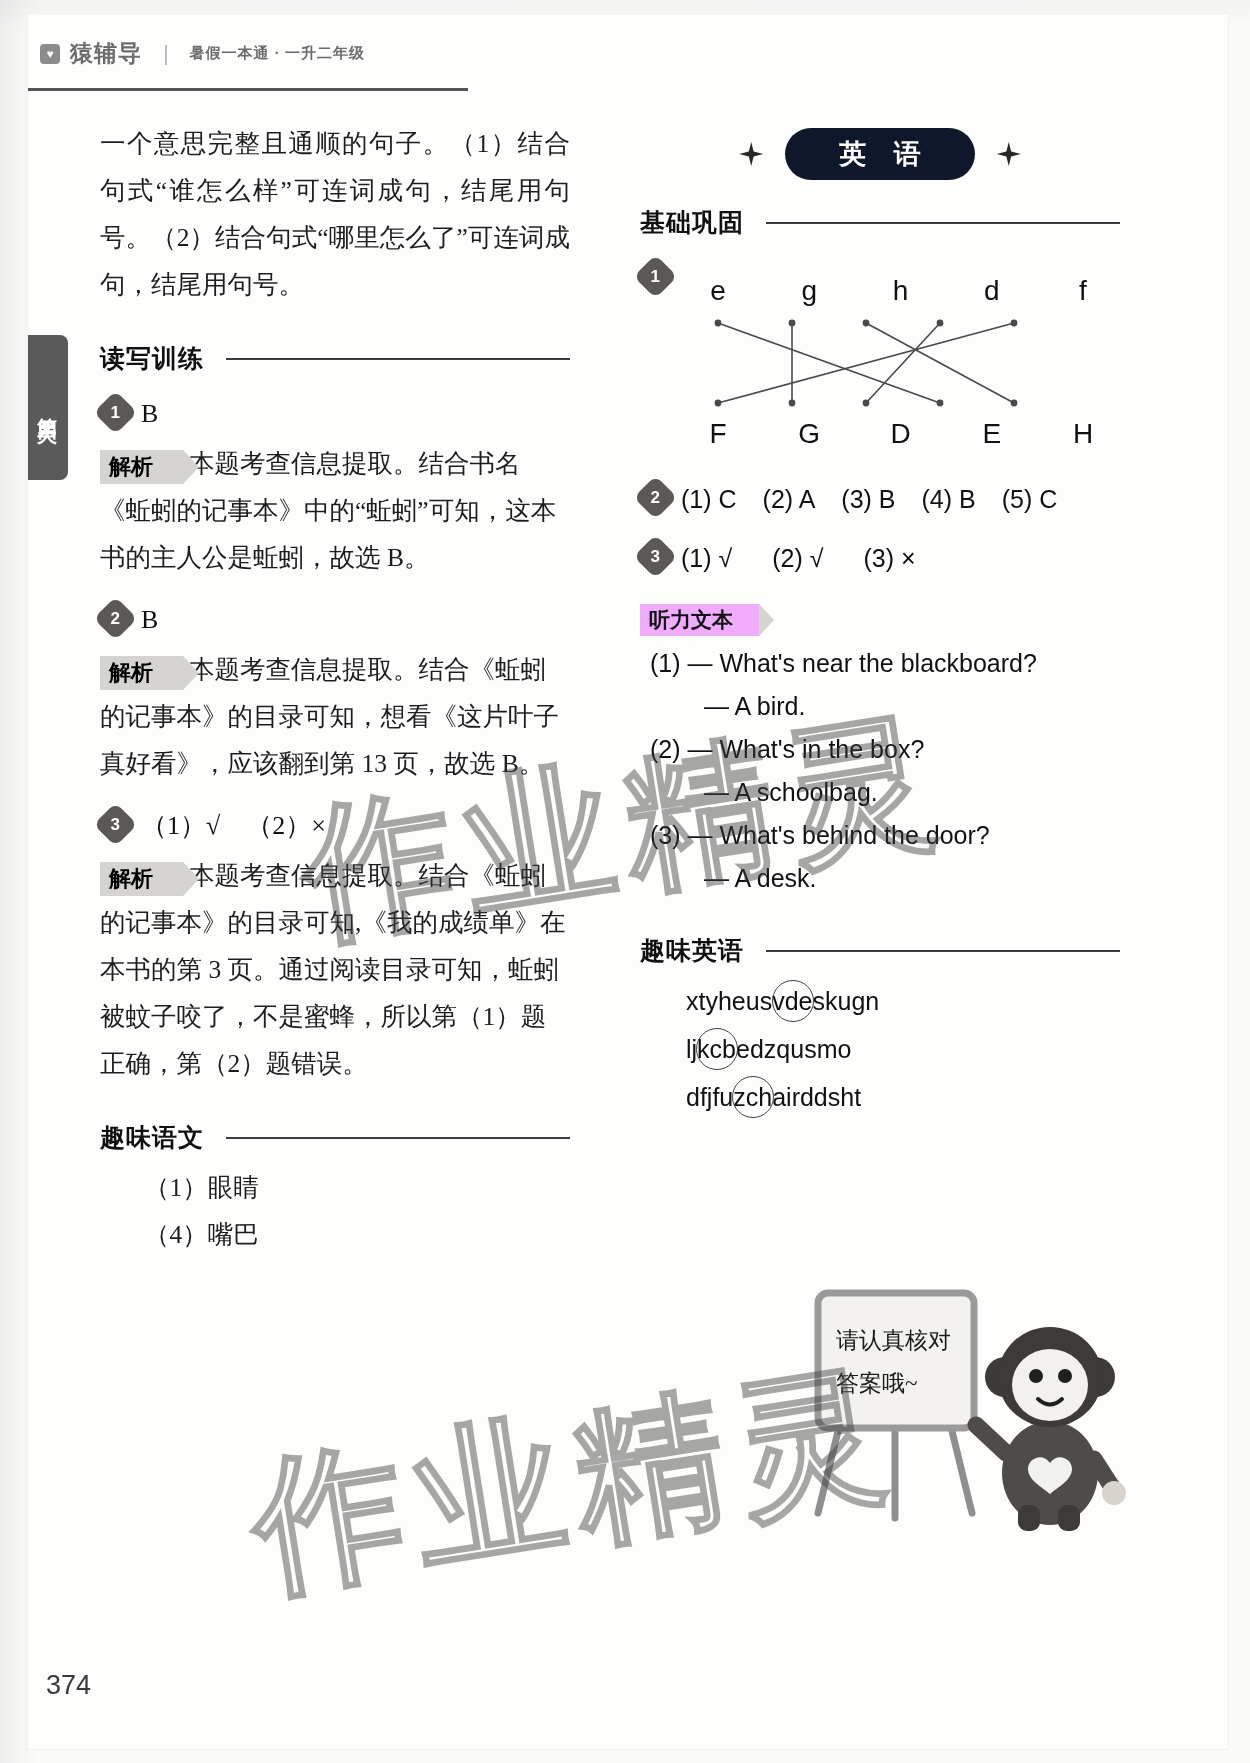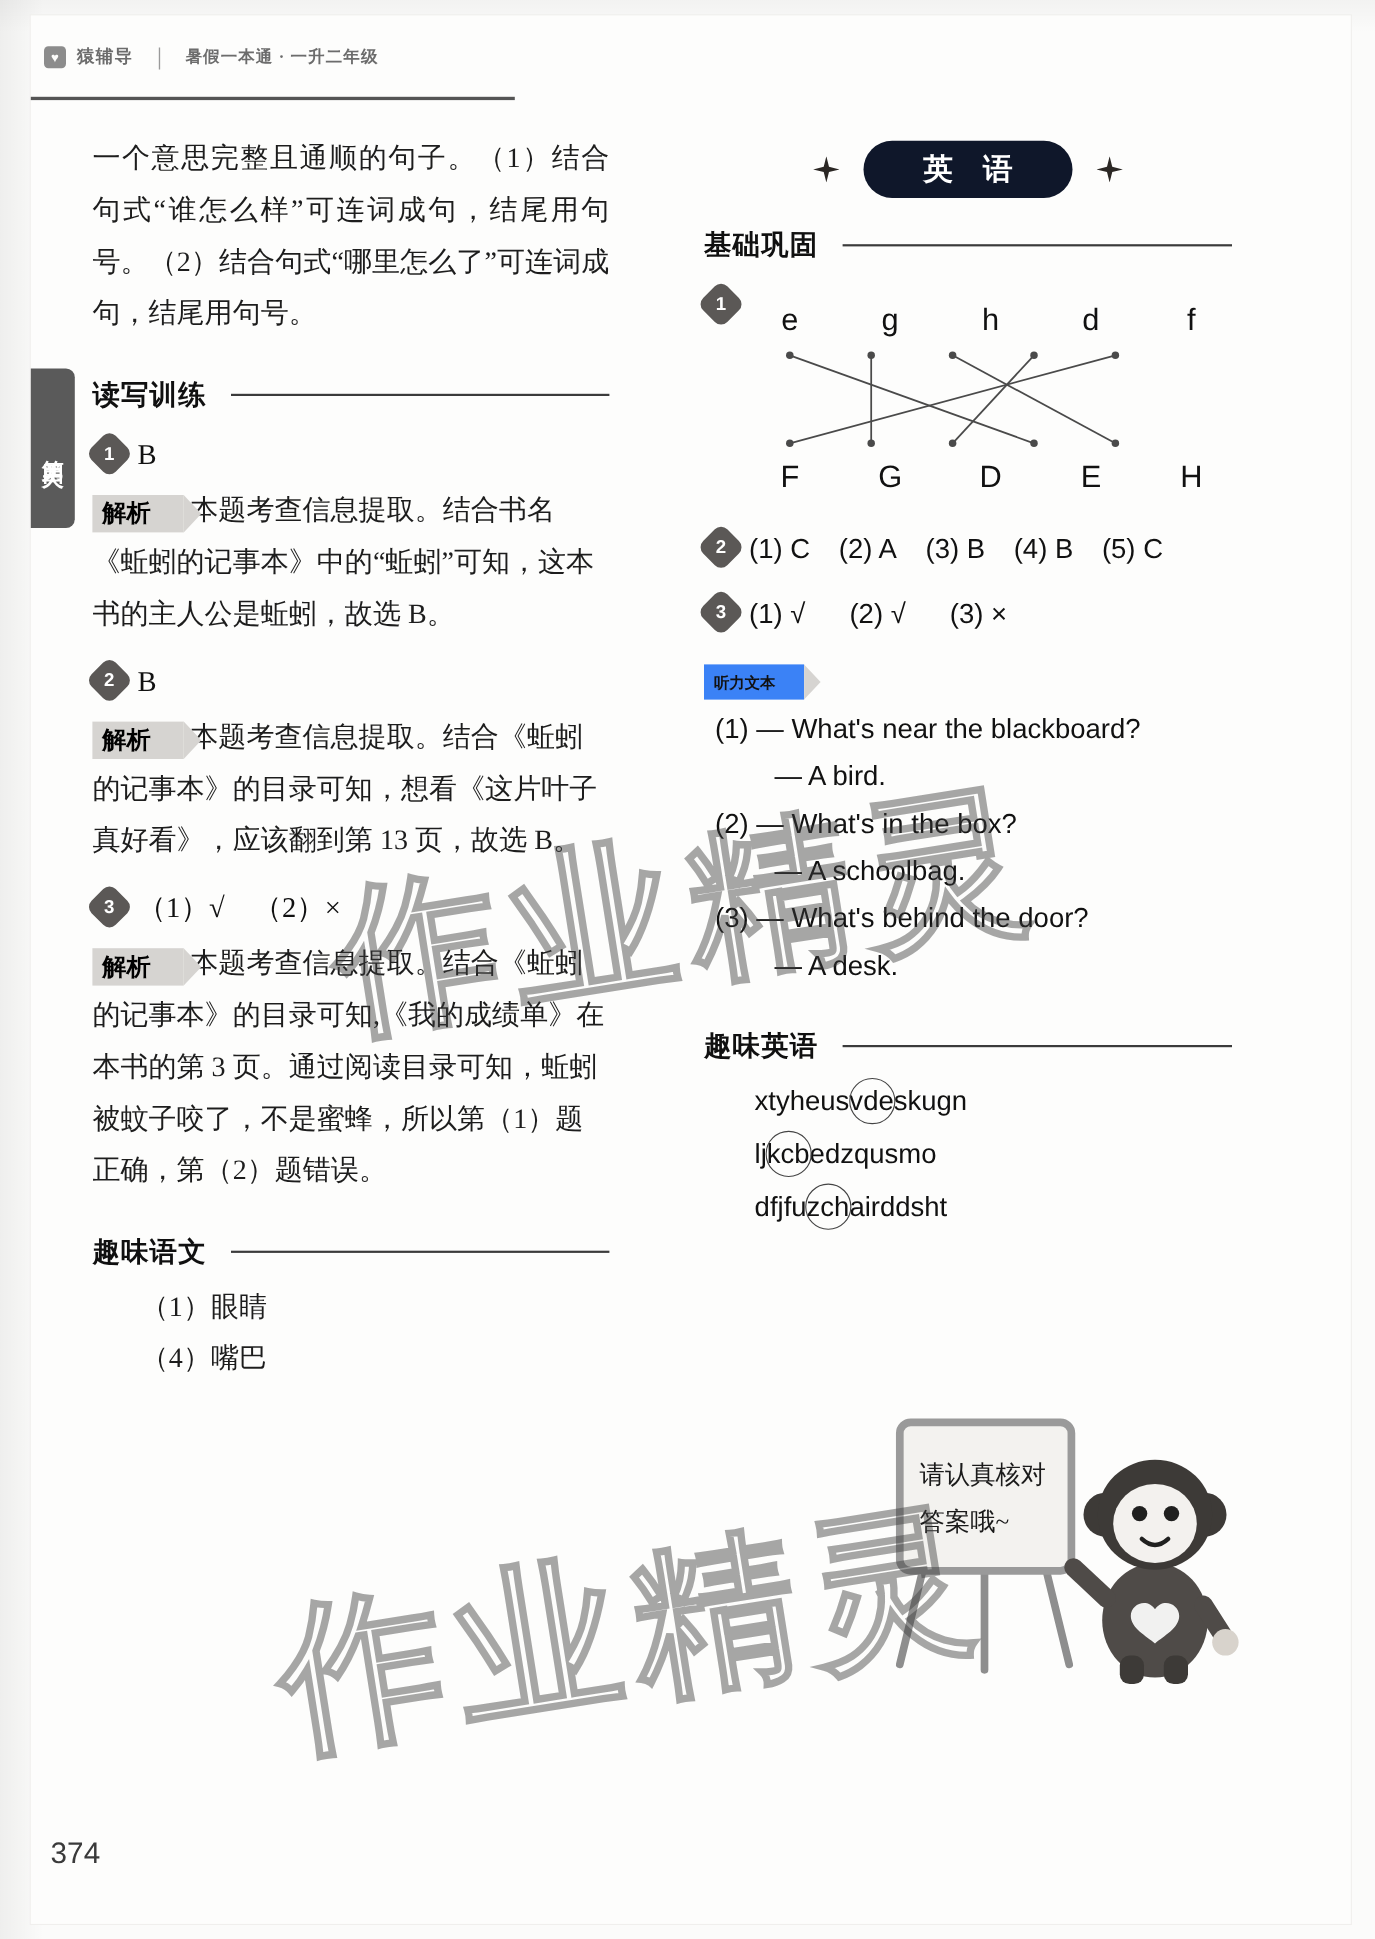--- a/index.html
+++ b/index.html
@@ -39,21 +39,21 @@
     color:#6f6f6f;
     z-index:3;
   }
   .brand-logo{
     width:20px;height:20px;border-radius:4px;background:#8c8c8c;
     display:flex;align-items:center;justify-content:center;
     color:#fdfdfc;font-size:12px;line-height:1;
   }
   .brand-name{
     font-family:Liberation Serif, serif;
-    font-weight:bold;font-size:16px;color:#6c6c6c;letter-spacing:1px;
+    font-weight:bold;font-size:23px;color:#6c6c6c;letter-spacing:1px;
   }
   .brand-sep{ color:#9a9a9a; font-size:20px; padding:0 4px;}
   .brand-sub{ font-family:Liberation Serif, serif; font-weight:bold; font-size:15px; color:#6c6c6c; letter-spacing:1px;}
   .header-rule{
     position:absolute; left:28px; top:88px; width:440px; height:3px;
     background:#555; z-index:3;
   }
 
   
   .day-tab{
@@ -68,21 +68,21 @@
   .day-tab span{
     writing-mode: vertical-rl;
     font-size:20px; font-weight:bold; letter-spacing:4px;
     font-family:"Liberation Sans", sans-serif;
   }
 
   
   .col{
     position:absolute; top:120px; z-index:3;
   }
-  .col-left{ left:84px; width:470px; }
+  .col-left{ left:100px; width:470px; }
   .col-right{ left:640px; width:480px; }
 
   
   .cn{
     font-family:"Liberation Serif", serif;
     font-size:25.5px;
     line-height:47px;
     color:#1d1d1d;
     text-align:justify;
   }
@@ -191,25 +191,25 @@
     width:42px; text-align:center;
     font-family:"Liberation Sans", sans-serif;
     font-size:28px; color:#111;
   }
   .match svg{ position:absolute; left:0; top:0; }
 
   
   .tag-gray{
     position:relative;
     display:inline-block;
-    background:#3b82f6;
+    background:#f0abfc;
     color:#111;
     font-family:"Liberation Sans", sans-serif;
     font-weight:bold;
-    font-size:14px;
+    font-size:21px;
     line-height:28px;
     padding:2px 26px 2px 9px;
     margin: 22px 0 6px 0;
   }
   .tag-gray::after{
     content:"";
     position:absolute; right:-15px; top:0;
     border-top:16px solid transparent;
     border-bottom:16px solid transparent;
     border-left:15px solid #d6d4d1;

